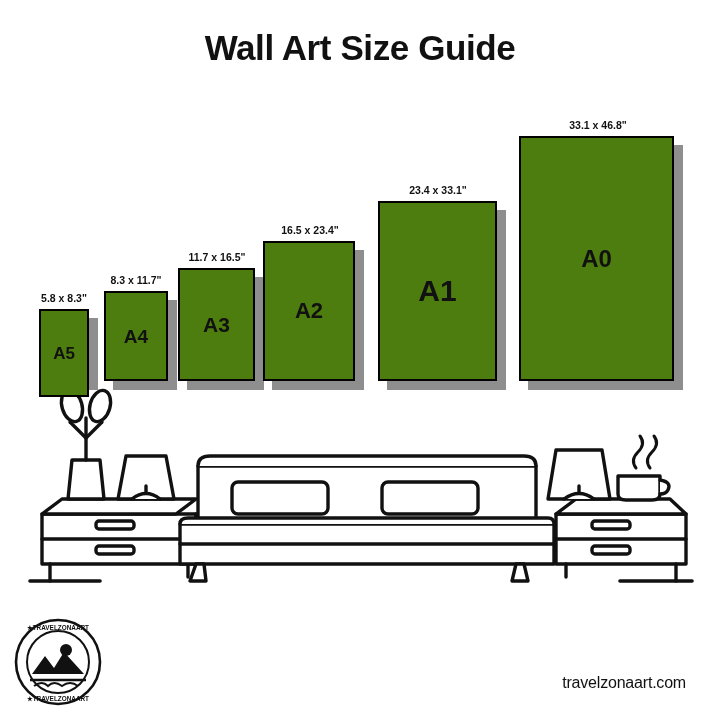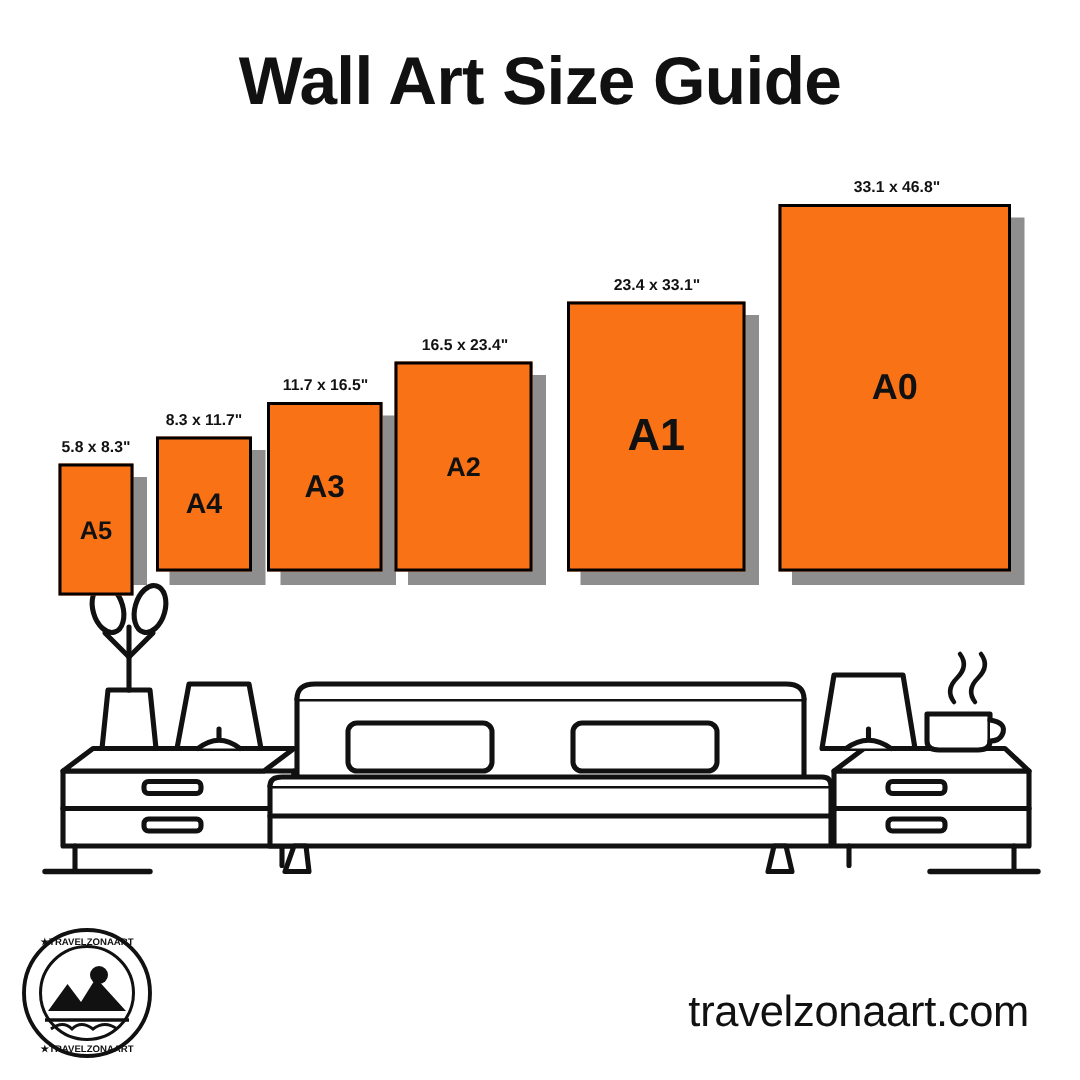--- a/index.html
+++ b/index.html
@@ -15,21 +15,21 @@
   #page {
     position: relative;
     width: 720px; height: 720px;
   }
 
   
   #title {
     position: absolute;
     top: 28px; left: 0; width: 720px;
     text-align: center;
-    font-size: 45px;
+    font-size: 35px;
     font-weight: bold;
     letter-spacing: -0.4px;
     color: #111111;
   }
 
   
   #chart {
     position: absolute;
     left: 0; top: 100px;
     width: 720px; height: 300px;
@@ -37,21 +37,21 @@
   .frame-group { position: absolute; }
   .frame-shadow {
     position: absolute;
     background: #8e8e8e;
     left: 9px; top: 9px;
     z-index: 1;
   }
   .frame-box {
     position: absolute;
     left: 0; top: 0;
-    background: #f97316;
+    background: #4d7c0f;
     border: 2.5px solid #000000;
     z-index: 2;
     display: flex;
     align-items: center;
     justify-content: center;
   }
   .frame-label {
     font-weight: bold;
     color: #111111;
     line-height: 1;
@@ -69,21 +69,21 @@
   #scene {
     position: absolute;
     left: 0; top: 378px;
     width: 720px; height: 230px;
   }
 
   
   #footer-url {
     position: absolute;
     right: 34px; bottom: 28px;
-    font-size: 29px;
+    font-size: 16px;
     color: #111111;
     letter-spacing: -0.2px;
   }
   #logo {
     position: absolute;
     left: 14px; bottom: 14px;
     width: 88px; height: 88px;
   }
 </style>
 </head>
@@ -111,21 +111,21 @@
       <div class="frame-group" style="left: 178px; top: 168px; width: 89px; height: 125px;">
         <div class="frame-shadow" style="width: 77px; height: 113px;"></div>
         <div class="frame-box" style="width: 77px; height: 113px;">
           <span class="frame-label" style="font-size: 21px;">A3</span>
         </div>
       </div>
       <div class="dim-label" style="left: 172px; width: 90px; top: 151px;">11.7 x 16.5"</div>
       <div class="frame-group" style="left: 263px; top: 141px; width: 104px; height: 152px;">
         <div class="frame-shadow" style="width: 92px; height: 140px;"></div>
         <div class="frame-box" style="width: 92px; height: 140px;">
-          <span class="frame-label" style="font-size: 18px;">A2</span>
+          <span class="frame-label" style="font-size: 22px;">A2</span>
         </div>
       </div>
       <div class="dim-label" style="left: 264px; width: 92px; top: 124px;">16.5 x 23.4"</div>
       <div class="frame-group" style="left: 378px; top: 101px; width: 131px; height: 192px;">
         <div class="frame-shadow" style="width: 119px; height: 180px;"></div>
         <div class="frame-box" style="width: 119px; height: 180px;">
           <span class="frame-label" style="font-size: 30px;">A1</span>
         </div>
       </div>
       <div class="dim-label" style="left: 390px; width: 96px; top: 84px;">23.4 x 33.1"</div>

